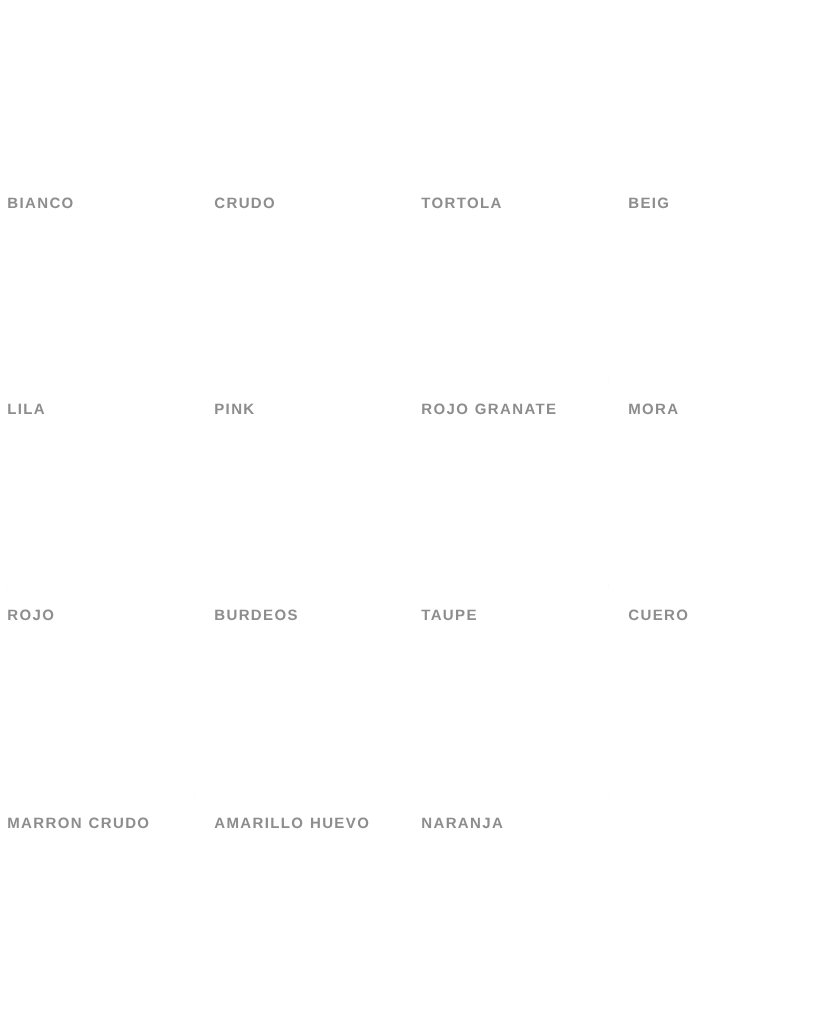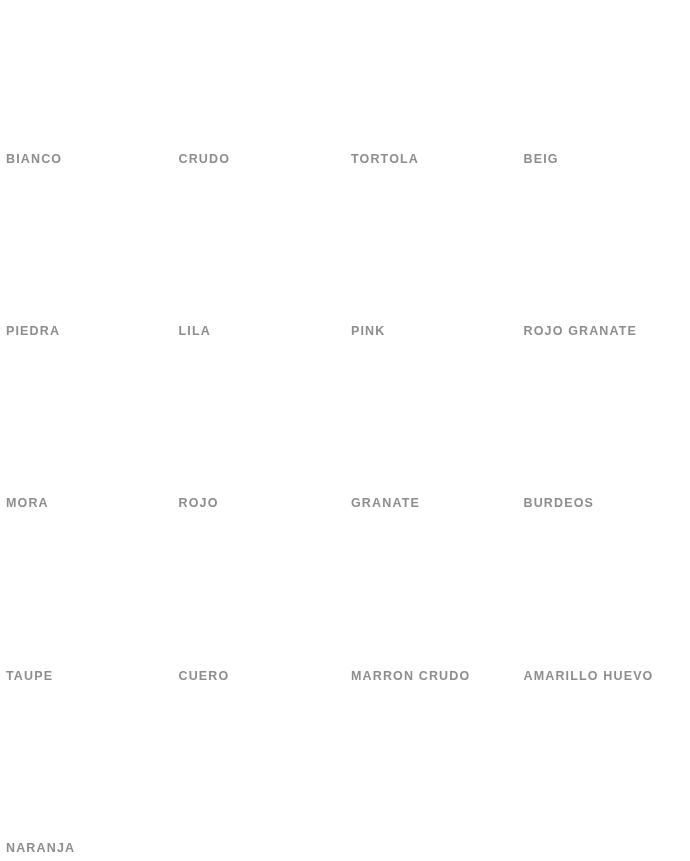--- a/index.html
+++ b/index.html
@@ -11,21 +11,21 @@
     font-family: "Liberation Sans", sans-serif;
     overflow: hidden;
   }
 
   #swatch-grid {
     width: 690px;
     height: 861px;
     display: grid;
     grid-template-columns: repeat(4, 172.5px);
     grid-template-rows: repeat(5, 172.2px);
-    padding-top: 2px;
+    padding-top: 12px;
   }
 
   .swatch-cell {
     position: relative;
     padding-left: 6px;
     display: flex;
     flex-direction: column;
     align-items: flex-start;
   }
 
@@ -121,46 +121,38 @@
     </div>
     <div class="swatch-cell">
       <div class="swatch-chip" style="background: rgb(212, 198, 180);"></div>
       <div class="swatch-label">TORTOLA</div>
     </div>
     <div class="swatch-cell">
       <div class="swatch-chip" style="background: rgb(191, 168, 124);"></div>
       <div class="swatch-label">BEIG</div>
     </div>
     <div class="swatch-cell">
-      <div class="swatch-chip" style="background: rgb(201, 191, 166);"></div>
-      <div class="swatch-label">PIEDRA</div>
-    </div>
-    <div class="swatch-cell">
       <div class="swatch-chip" style="background: rgb(195, 194, 232);"></div>
       <div class="swatch-label">LILA</div>
     </div>
     <div class="swatch-cell">
       <div class="swatch-chip" style="background: rgb(251, 213, 226);"></div>
       <div class="swatch-label">PINK</div>
     </div>
     <div class="swatch-cell">
       <div class="swatch-chip" style="background: rgb(224, 43, 32);"></div>
       <div class="swatch-label">ROJO GRANATE</div>
     </div>
     <div class="swatch-cell">
       <div class="swatch-chip" style="background: rgb(94, 32, 64);"></div>
       <div class="swatch-label">MORA</div>
     </div>
     <div class="swatch-cell">
       <div class="swatch-chip" style="background: rgb(196, 32, 32);"></div>
       <div class="swatch-label">ROJO</div>
-    </div>
-    <div class="swatch-cell">
-      <div class="swatch-chip" style="background: rgb(140, 32, 40);"></div>
-      <div class="swatch-label">GRANATE</div>
     </div>
     <div class="swatch-cell">
       <div class="swatch-chip" style="background: rgb(74, 29, 29);"></div>
       <div class="swatch-label">BURDEOS</div>
     </div>
     <div class="swatch-cell">
       <div class="swatch-chip" style="background: rgb(77, 77, 66);"></div>
       <div class="swatch-label">TAUPE</div>
     </div>
     <div class="swatch-cell">

